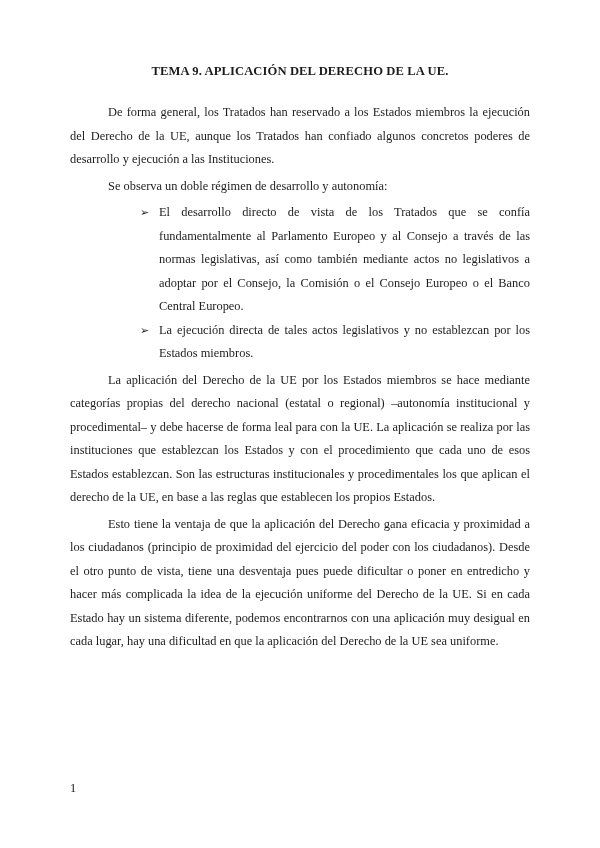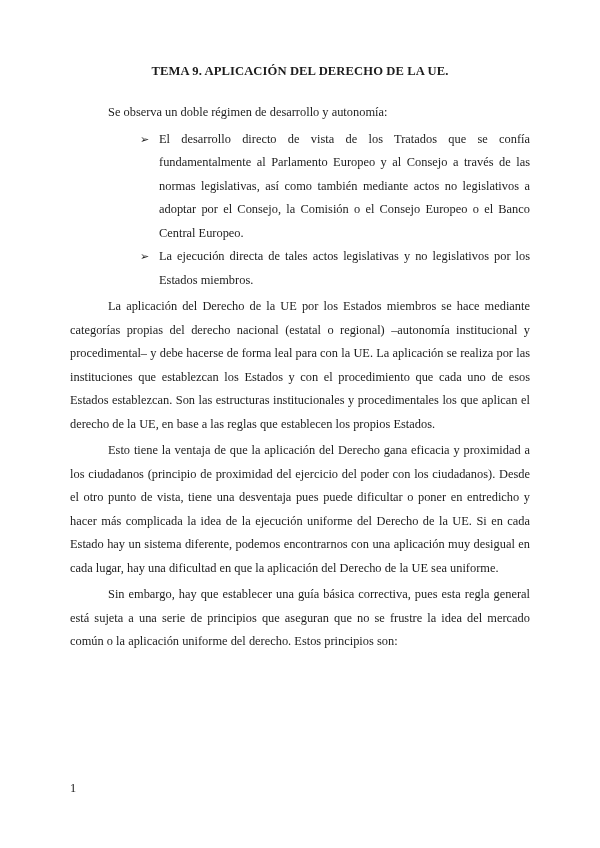--- a/index.html
+++ b/index.html
@@ -60,36 +60,36 @@
       font-size: 12.4px;
     }
   </style>
 </head>
 <body>
 
 <div class="page">
 
   <h1 class="doc-title">TEMA 9. APLICACIÓN DEL DERECHO DE LA UE.</h1>
 
+  <p class="body-para">De forma general, los Tratados han reservado a los Estados miembros la ejecución del Derecho de la UE, aunque los Tratados han confiado algunos concretos poderes de desarrollo y ejecución a las Instituciones.</p>
 
   <p class="body-para">Se observa un doble régimen de desarrollo y autonomía:</p>
 
   <ul class="bullet-list">
     <li class="bullet-item">
       <span class="bullet-marker">➢</span>
       <span class="bullet-text">El desarrollo directo de vista de los Tratados que se confía fundamentalmente al Parlamento Europeo y al Consejo a través de las normas legislativas, así como también mediante actos no legislativos a adoptar por el Consejo, la Comisión o el Consejo Europeo o el Banco Central Europeo.</span>
     </li>
     <li class="bullet-item">
       <span class="bullet-marker">➢</span>
-      <span class="bullet-text">La ejecución directa de tales actos legislativas y no legislativos por los Estados miembros.</span>
+      <span class="bullet-text">La ejecución directa de tales actos legislativos y no establezcan por los Estados miembros.</span>
     </li>
   </ul>
 
   <p class="body-para">La aplicación del Derecho de la UE por los Estados miembros se hace mediante categorías propias del derecho nacional (estatal o regional) –autonomía institucional y procedimental– y debe hacerse de forma leal para con la UE. La aplicación se realiza por las instituciones que establezcan los Estados y con el procedimiento que cada uno de esos Estados establezcan. Son las estructuras institucionales y procedimentales los que aplican el derecho de la UE, en base a las reglas que establecen los propios Estados.</p>
 
   <p class="body-para">Esto tiene la ventaja de que la aplicación del Derecho gana eficacia y proximidad a los ciudadanos (principio de proximidad del ejercicio del poder con los ciudadanos). Desde el otro punto de vista, tiene una desventaja pues puede dificultar o poner en entredicho y hacer más complicada la idea de la ejecución uniforme del Derecho de la UE. Si en cada Estado hay un sistema diferente, podemos encontrarnos con una aplicación muy desigual en cada lugar, hay una dificultad en que la aplicación del Derecho de la UE sea uniforme.</p>
 
 
-  <p class="body-para">Sin embargo, hay que establecer una guía básica correctiva, pues esta regla general está sujeta a una serie de principios que aseguran que no se frustre la idea del mercado común o la aplicación uniforme del derecho. Estos principios son:</p>
 
   <div class="page-number">1</div>
 
 </div>
 
 </body></html>

